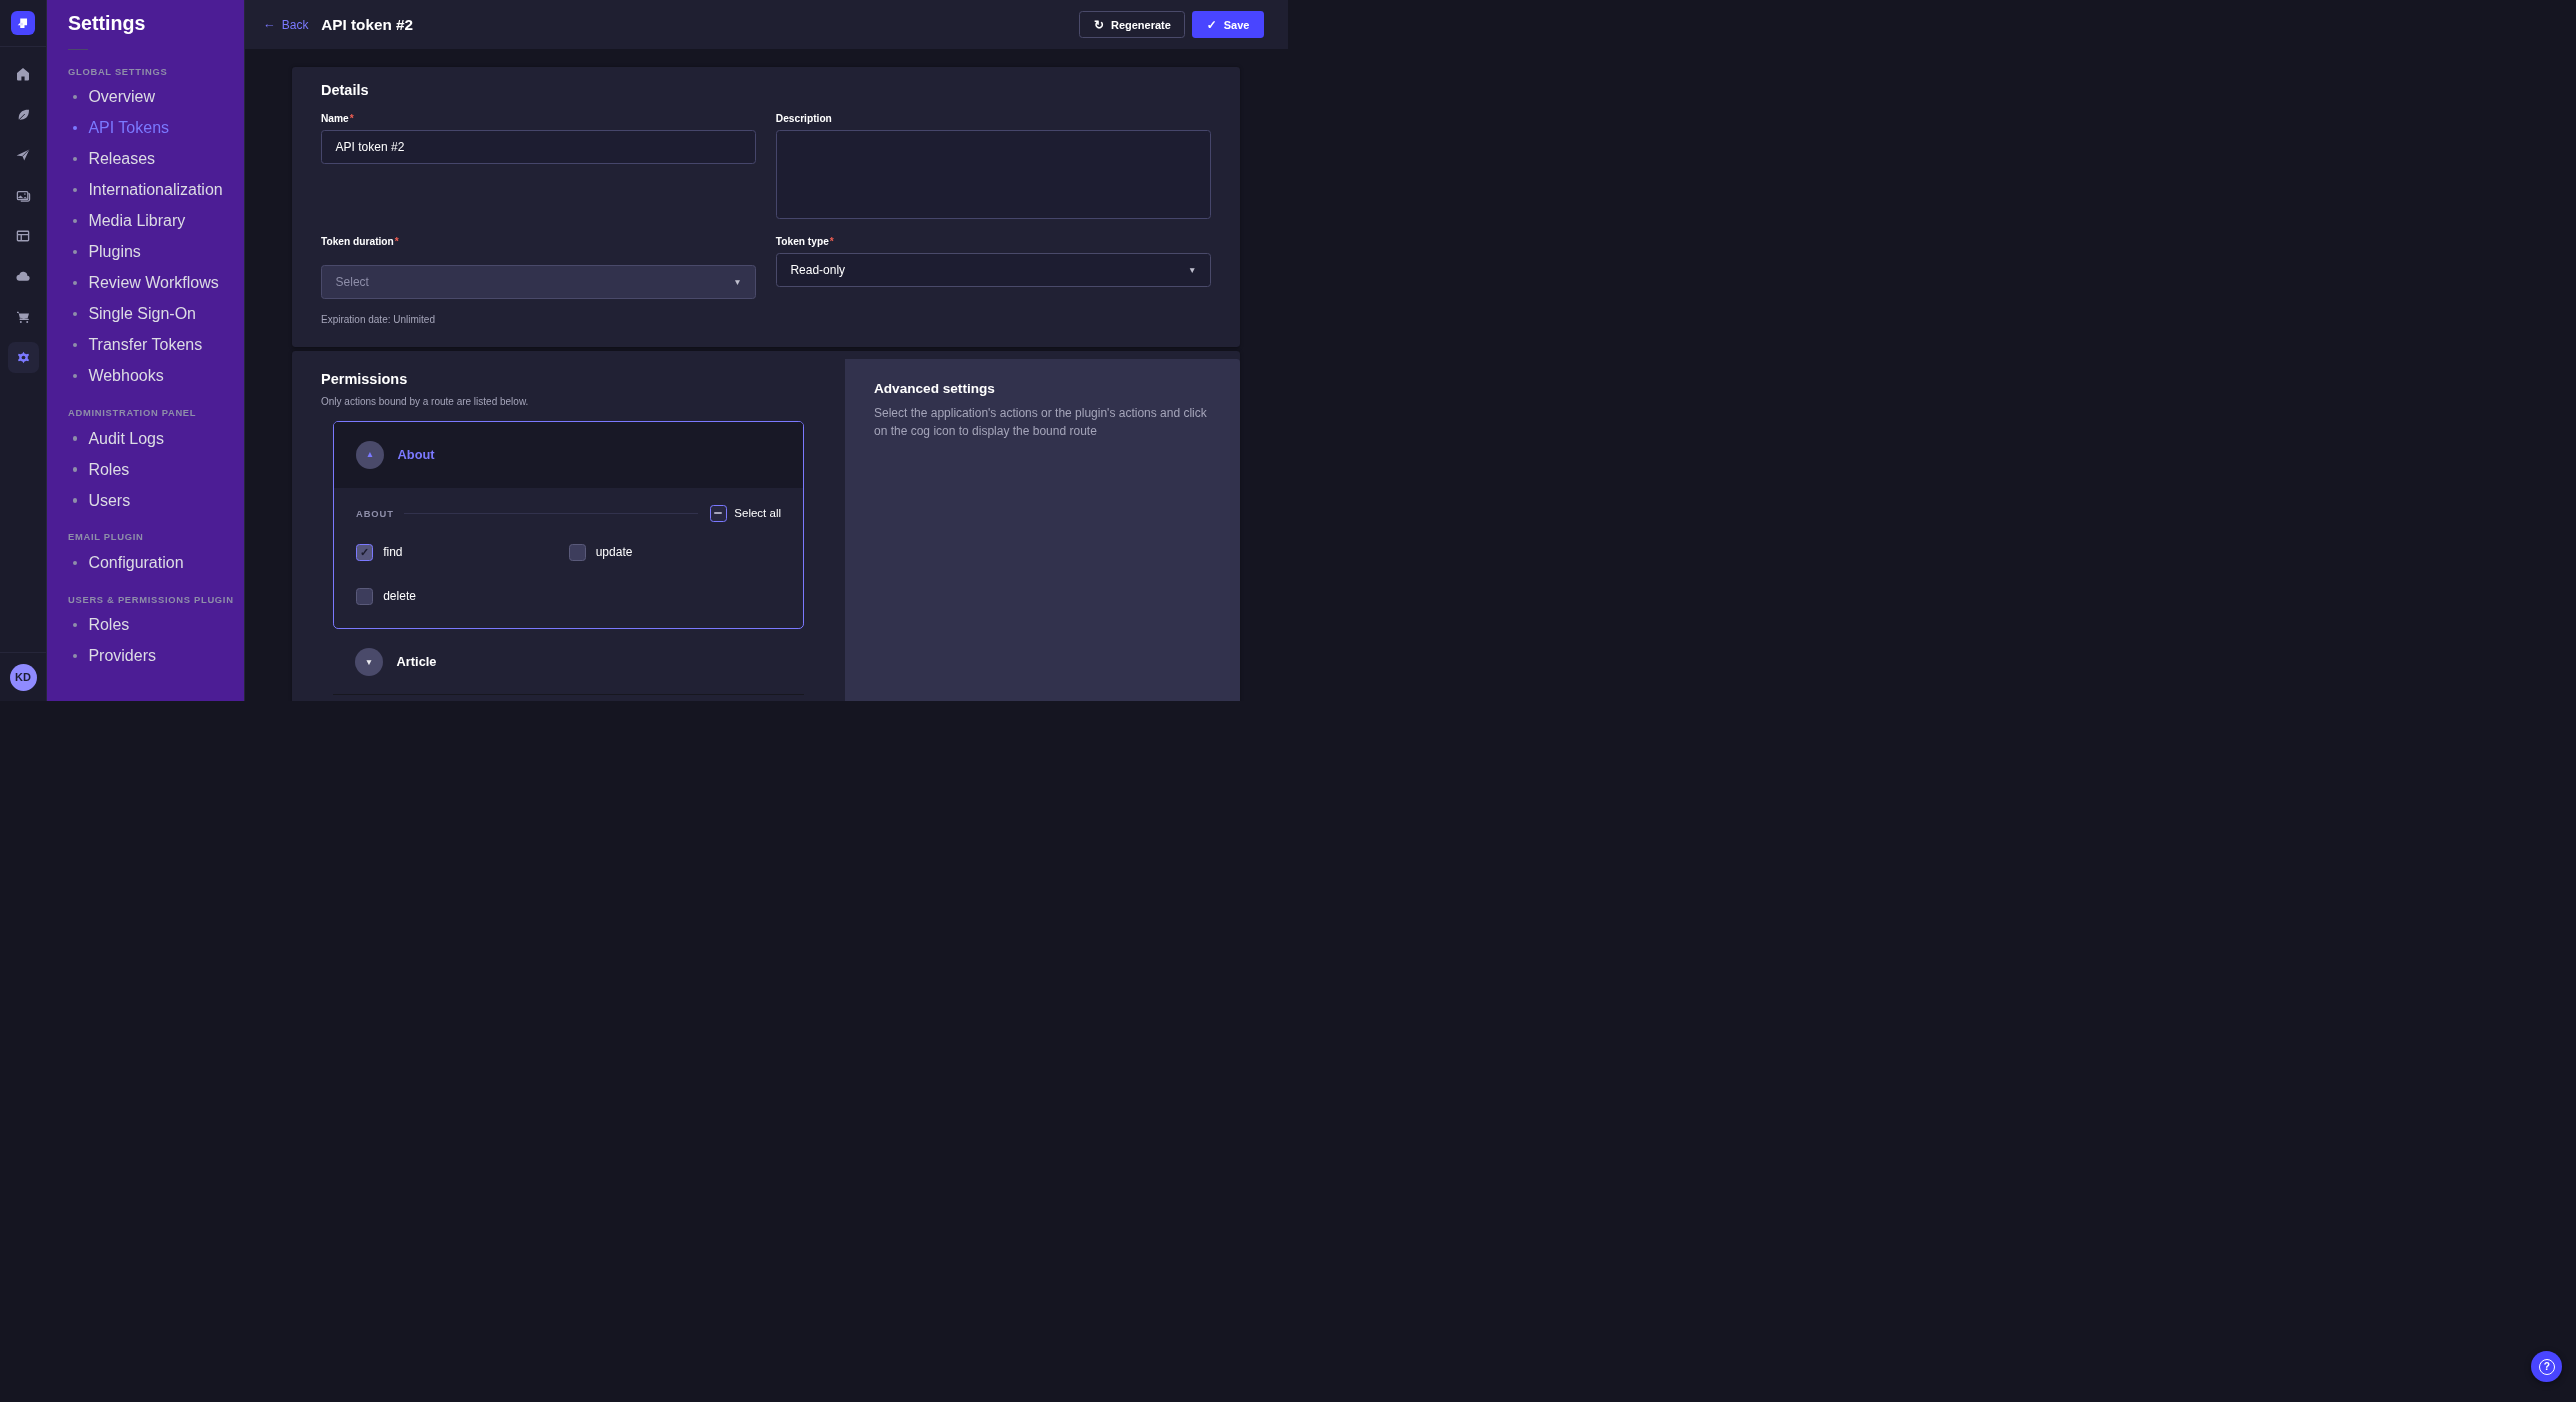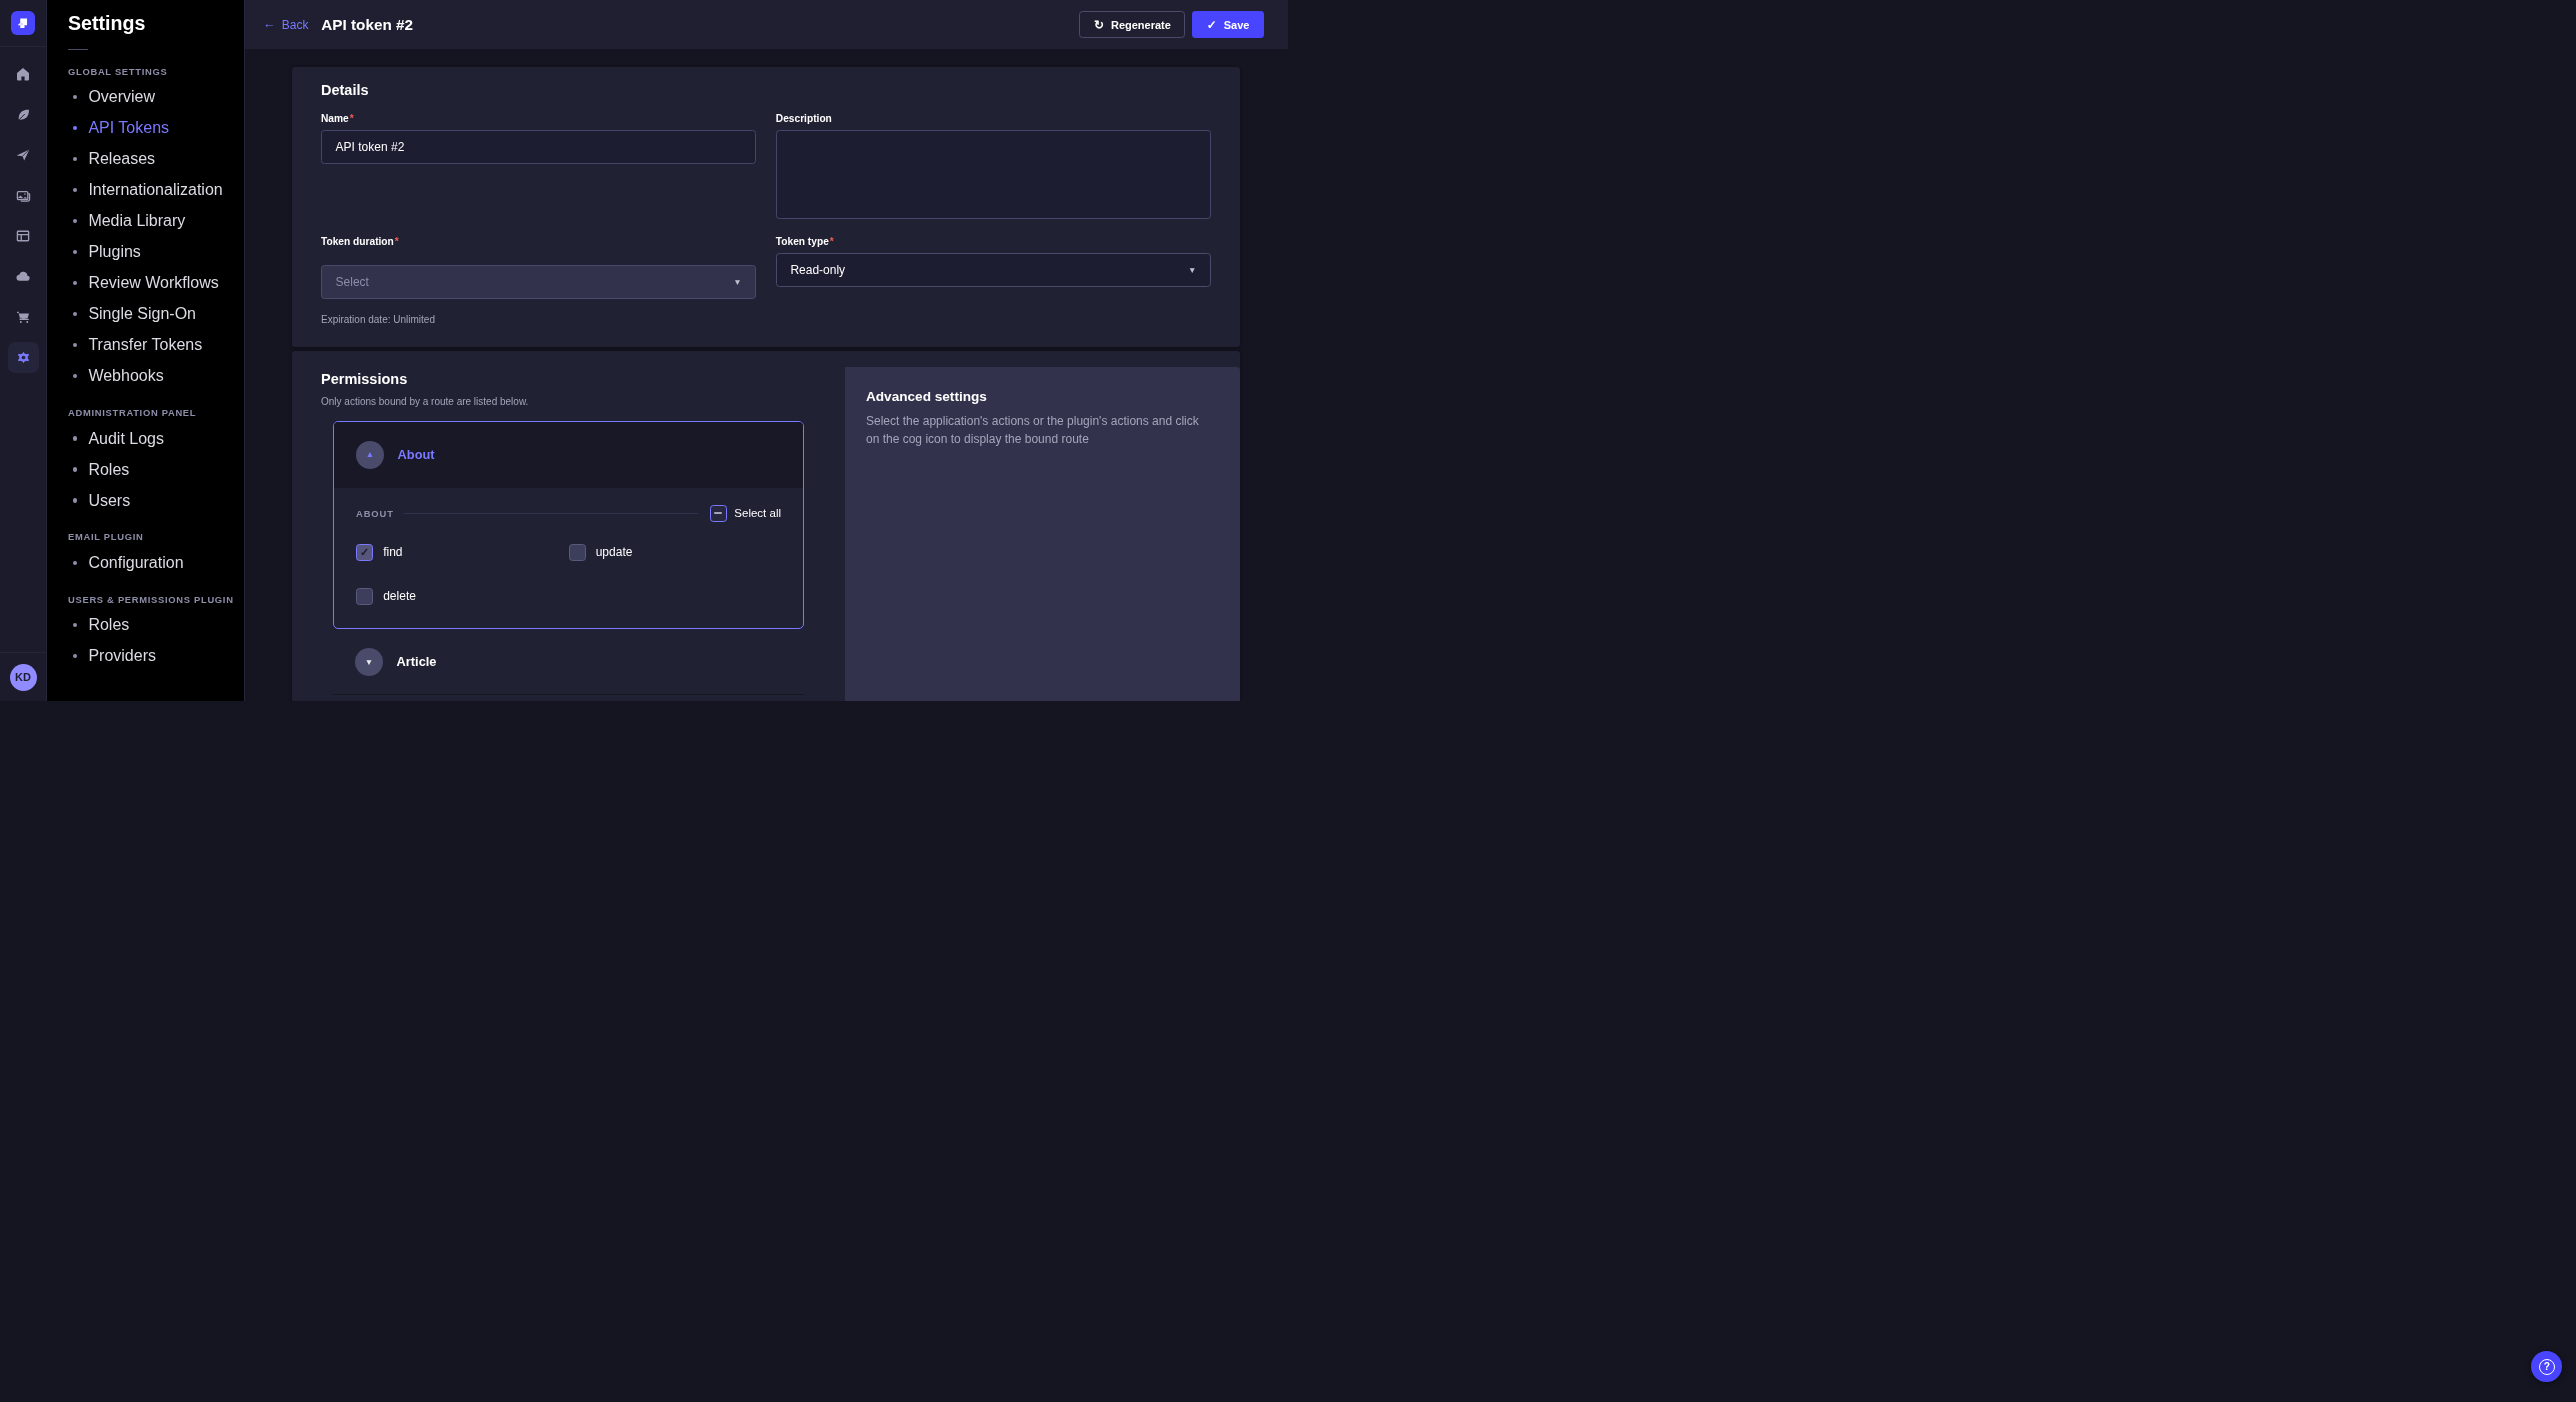--- a/index.html
+++ b/index.html
@@ -34,21 +34,21 @@
   .rail-bottom .rail-divider { margin:0; }
   .avatar {
     width:27px; height:27px; border-radius:50%; background:#908bff;
     color:#1d1d31; font-size:11px; font-weight:bold;
     display:flex; align-items:center; justify-content:center;
     margin:11px auto 10.2px auto; cursor:pointer;
   }
 
   
   .subnav {
-    width:198px; background:#000000; border-right:0.9px solid #26263a;
+    width:198px; background:#4c1d95; border-right:0.9px solid #26263a;
     flex-shrink:0; padding:12px 0 0 21px; position:relative; overflow:hidden;
   }
   .subnav-title { font-size:19.6px; font-weight:bold; color:#ffffff; }
   .subnav-hr { width:20.4px; height:1.7px; background:#4a4a6a; margin-top:13.6px; }
   .nav-section { margin-top:15.3px; }
   .nav-section-label {
     font-size:9.4px; font-weight:bold; letter-spacing:0.7px; color:#8e8ea9;
     margin-bottom:5.1px;
   }
   .nav-item {
@@ -149,22 +149,22 @@
   .action-item { display:flex; align-items:center; gap:10.2px; width:227px; cursor:pointer; }
   .action-label { font-size:12px; color:#ffffff; }
   .acc-collapsed {
     margin-left:12px; width:471px; height:66px; display:flex; align-items:center;
     padding:0 22px; cursor:pointer; border-bottom:1.7px solid #17171f;
   }
   .acc-collapsed .acc-label { margin-left:13.6px; font-size:12.8px; font-weight:600; color:#ffffff; }
 
   
   .advanced {
-    position:absolute; top:16px; right:0; bottom:0; width:395px; background:#32324d;
-    border-radius:0 3.4px 3.4px 0; padding:22px 21px;
+    position:absolute; top:8px; right:0; bottom:0; width:395px; background:#32324d;
+    border-radius:0 3.4px 3.4px 0; padding:22px 29px;
   }
   .advanced-heading { font-size:13.6px; font-weight:600; color:#ffffff; }
   .advanced-desc { font-size:12px; color:#a5a5ba; line-height:1.55; margin-top:7.7px; max-width:339px; }
 
   
   .help-fab {
     position:fixed; right:13.6px; bottom:19.6px; width:31px; height:31px; border-radius:50%;
     background:#4945ff; display:flex; align-items:center; justify-content:center; cursor:pointer;
     box-shadow:0 1.7px 6.8px rgba(0,0,0,0.4);
   }

